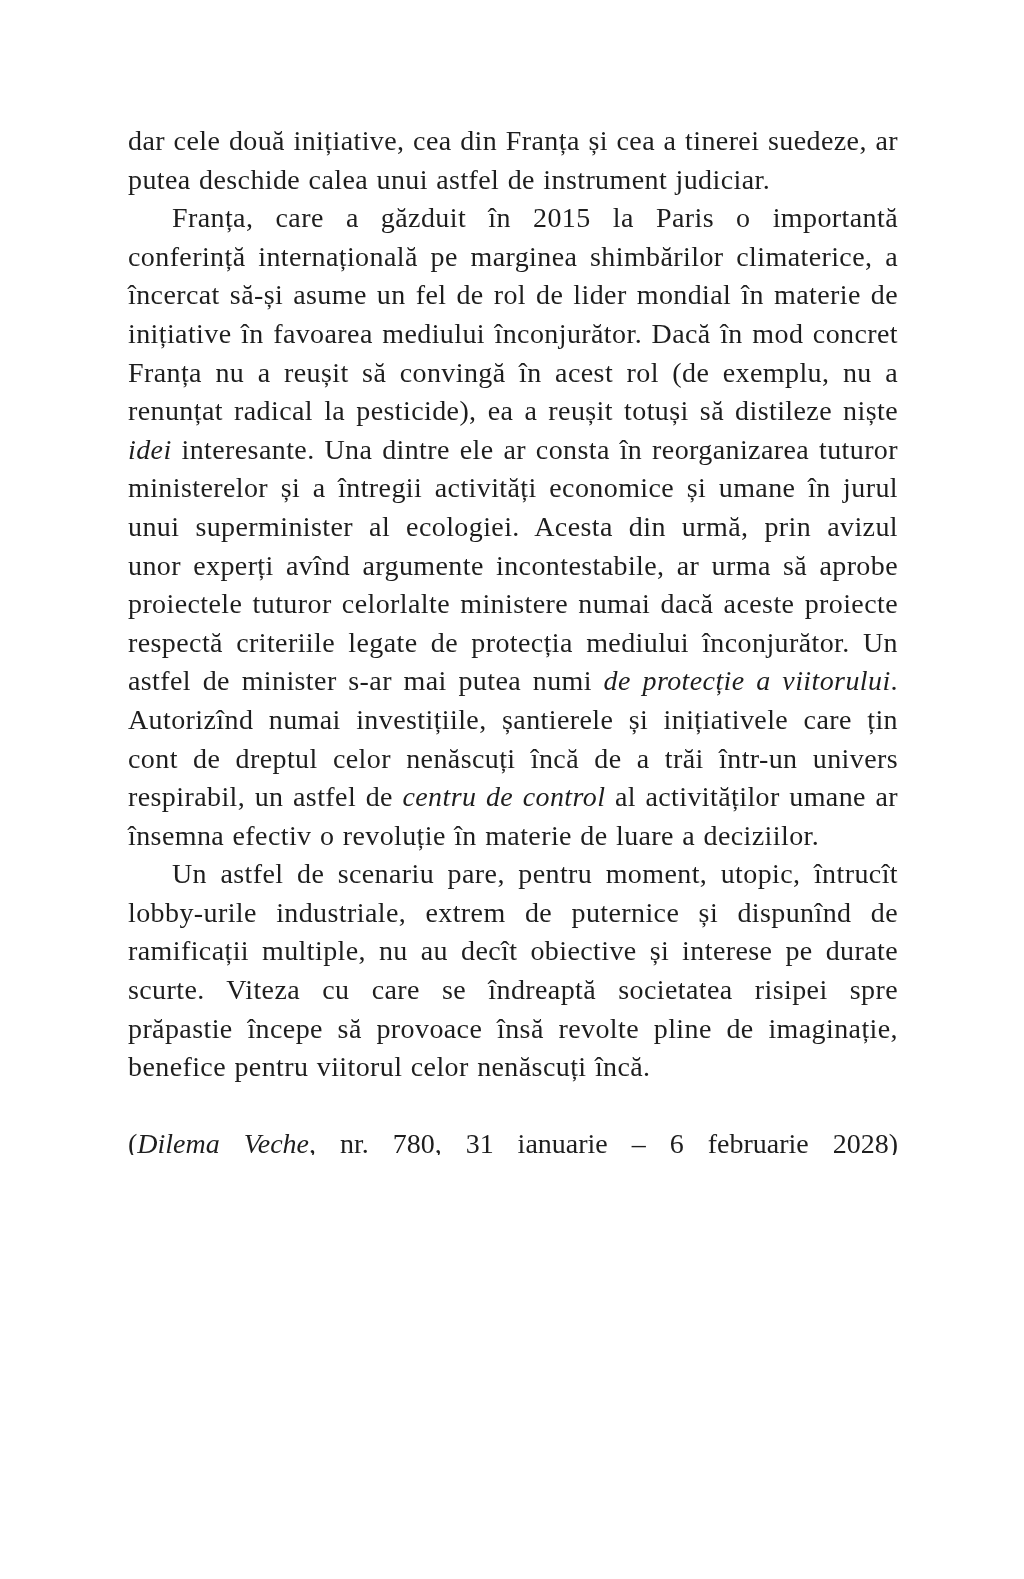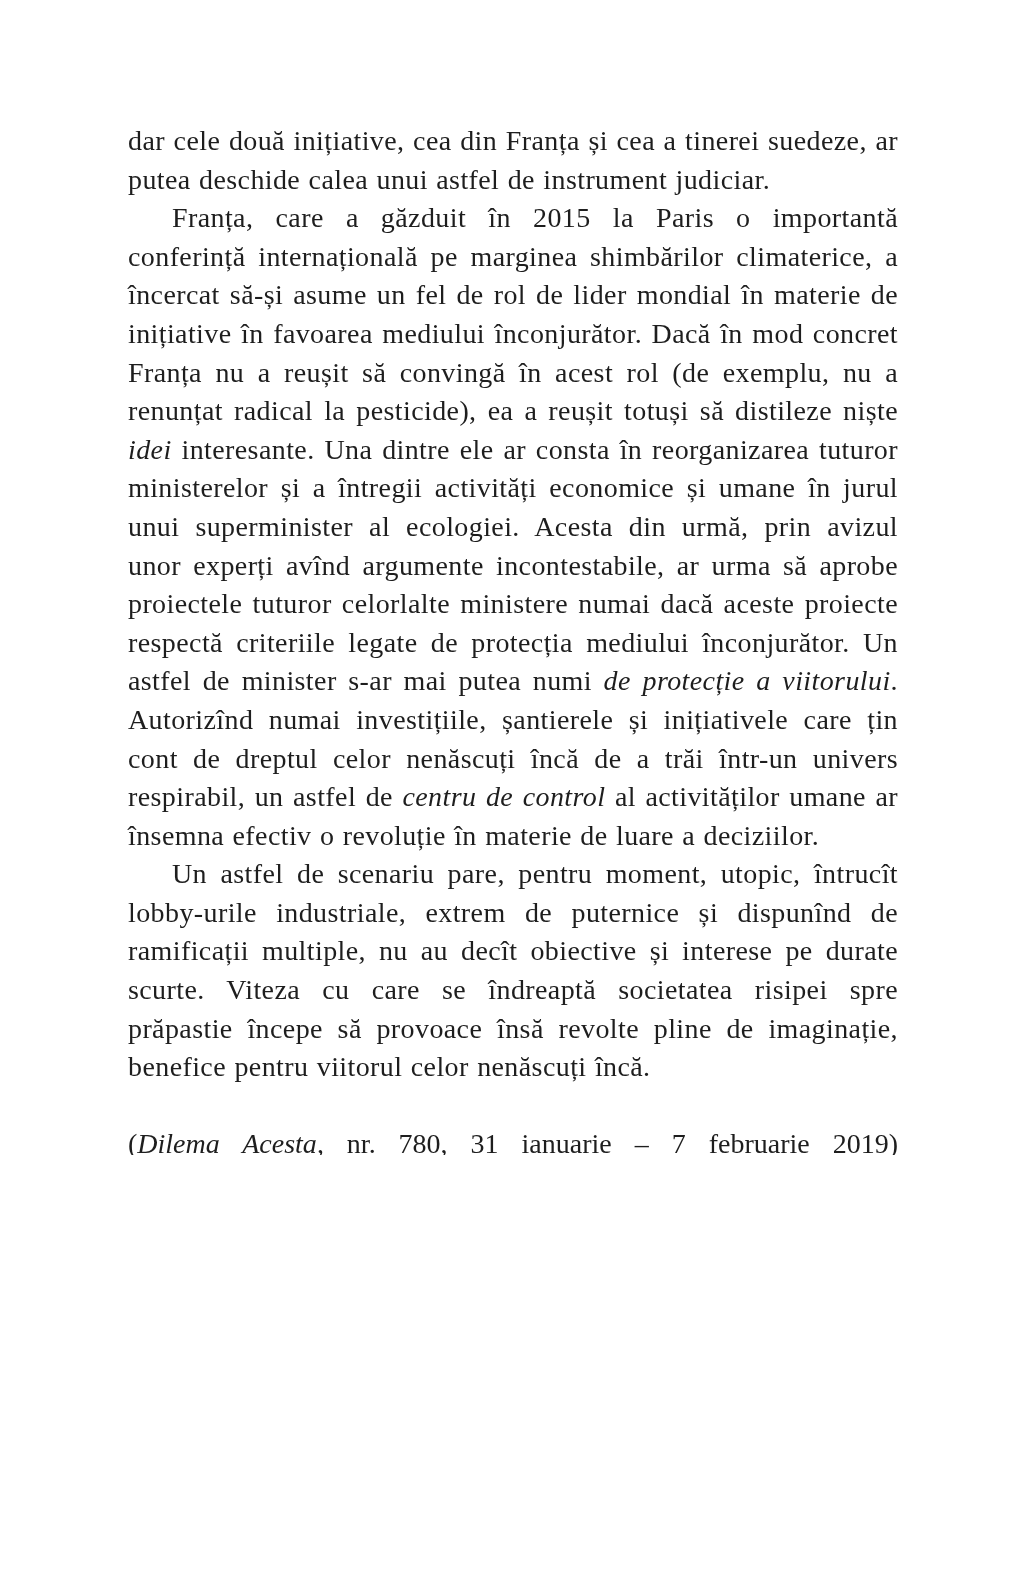--- a/index.html
+++ b/index.html
@@ -59,21 +59,21 @@
 <div class="page">
 
   <main class="text-block">
 
     <p class="para"><span>dar cele două inițiative, cea din Franța și cea a tinerei suedeze, ar putea deschide calea unui astfel de instrument judiciar.</span></p>
 
     <p class="para indent"><span>Franța, care a găzduit în 2015 la Paris o importantă conferință internațională pe marginea shimbărilor climaterice, a încercat să-și asume un fel de rol de lider mondial în materie de inițiative în favoarea mediului înconjurător. Dacă în mod concret Franța nu a reușit să convingă în acest rol (de exemplu, nu a renunțat radical la pesticide), ea a reușit totuși să distileze niște </span><em class="it">idei</em><span> interesante. Una dintre ele ar consta în reorganizarea tuturor ministerelor și a întregii activități economice și umane în jurul unui superminister al ecologiei. Acesta din urmă, prin avizul unor experți avînd argumente incontestabile, ar urma să aprobe proiectele tuturor celorlalte ministere numai dacă aceste proiecte respectă criteriile legate de protecția mediului înconjurător. Un astfel de minister s-ar mai putea numi </span><em class="it">de protecție a viitorului</em><span>. Autorizînd numai investițiile, șantierele și inițiativele care țin cont de dreptul celor nenăscuți încă de a trăi într-un univers respirabil, un astfel de </span><em class="it">centru de control</em><span> al activităților umane ar însemna efectiv o revoluție în materie de luare a deciziilor.</span></p>
 
     <p class="para indent"><span>Un astfel de scenariu pare, pentru moment, utopic, întrucît lobby-urile industriale, extrem de puternice și dispunînd de ramificații multiple, nu au decît obiective și interese pe durate scurte. Viteza cu care se îndreaptă societatea risipei spre prăpastie începe să provoace însă revolte pline de imaginație, benefice pentru viitorul celor nenăscuți încă.</span></p>
 
-    <p class="citation"><span>(</span><em class="it">Dilema Acesta</em><span>, nr. 780, 31 ianuarie – 7 februarie 2019)</span></p>
+    <p class="citation"><span>(</span><em class="it">Dilema Veche</em><span>, nr. 780, 31 ianuarie – 6 februarie 2028)</span></p>
 
   </main>
 
   <footer class="page-footer">
     <span class="page-number">160</span>
   </footer>
 
 </div>
 
 </body></html>

